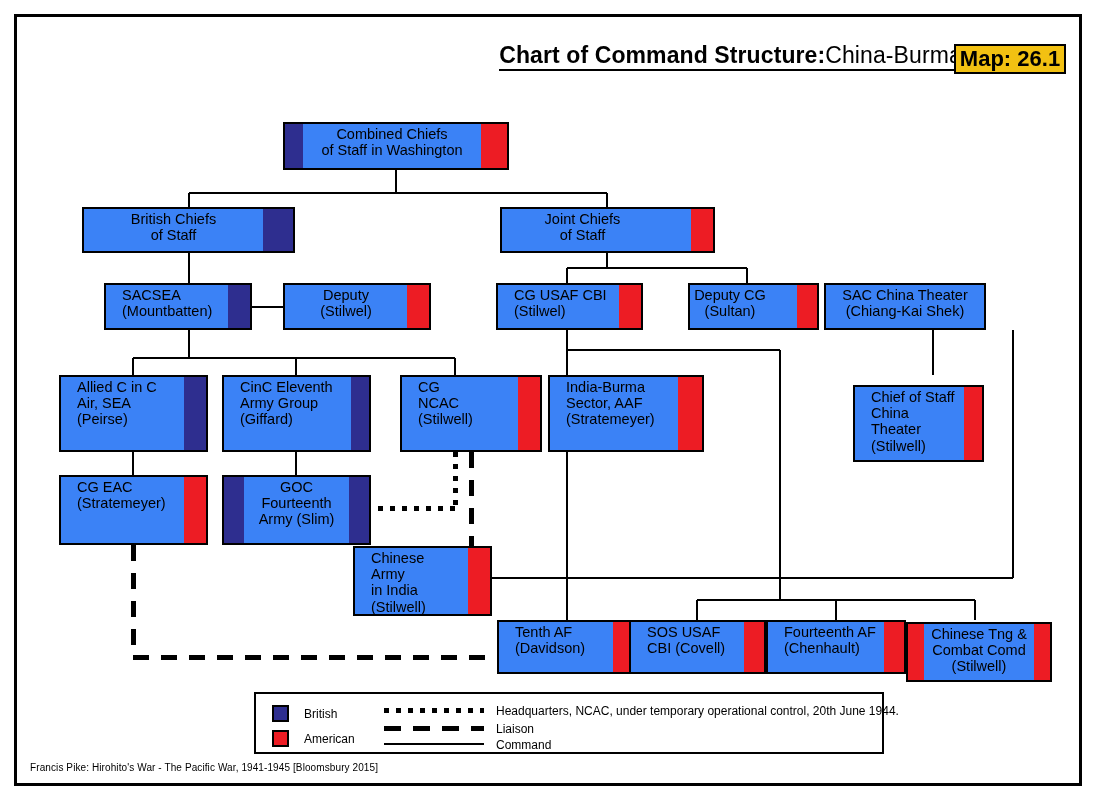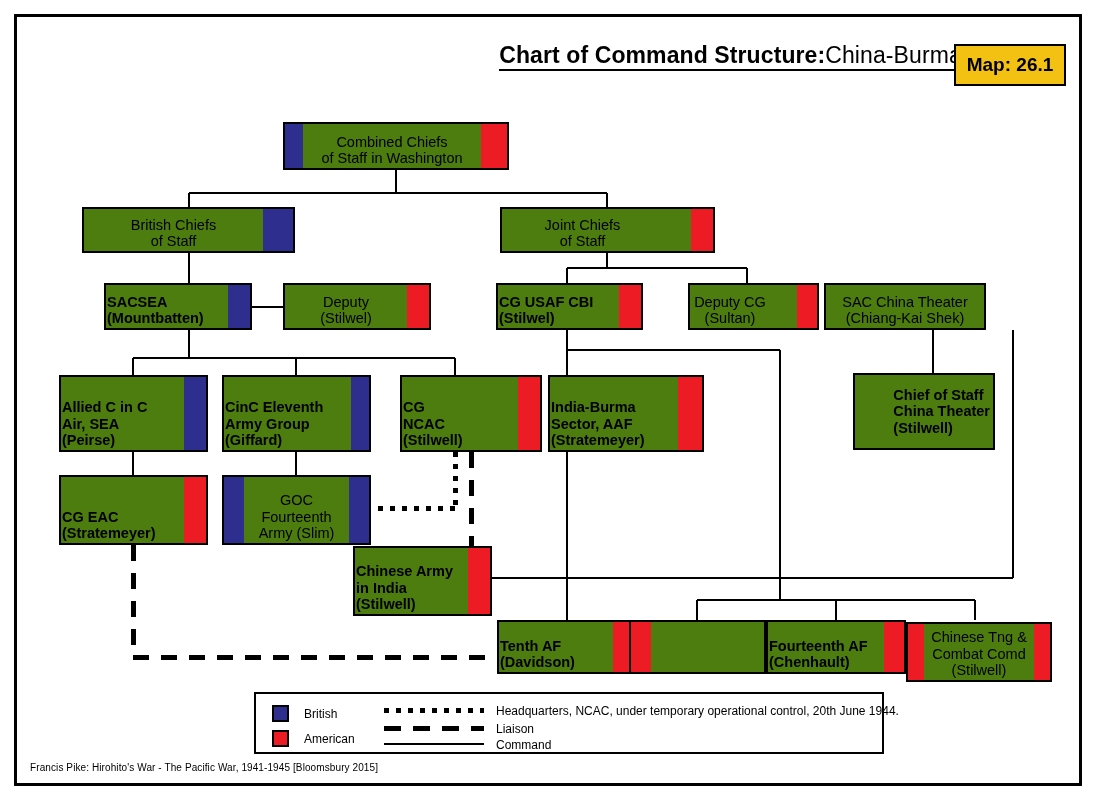--- a/index.html
+++ b/index.html
@@ -4,31 +4,31 @@
 <style>
   html,body{margin:0;padding:0;background:#ffffff;}
   body{font-family:"Liberation Sans",sans-serif;}
   #page{position:relative;width:1100px;height:806px;background:#ffffff;overflow:hidden;}
   #frame{position:absolute;left:14px;top:14px;width:1068px;height:772px;border:3px solid #000;box-sizing:border-box;background:#fff;}
 
   
   #title{position:absolute;left:0;top:42px;width:1020px;text-align:right;font-size:23px;font-weight:700;letter-spacing:.1px;color:#000;}
   #title .t-main{font-weight:700;border-bottom:2px solid #000;padding-bottom:1px;}
   #title .t-sub{font-weight:400;border-bottom:2px solid #000;padding-bottom:1px;}
-  #maptag{position:absolute;left:954px;top:44px;width:112px;height:42px;background:#F2C112;border:2px solid #000;box-sizing:border-box;
-          display:flex;align-items:center;justify-content:center;font-size:19px;font-weight:700;color:#000;}
+  #maptag{position:absolute;left:954px;top:44px;width:112px;height:30px;background:#F2C112;border:2px solid #000;box-sizing:border-box;
+          display:flex;align-items:center;justify-content:center;font-size:22px;font-weight:700;color:#000;}
 
   
   #lines{position:absolute;left:0;top:0;width:1100px;height:806px;}
 
   
-  .node{position:absolute;box-sizing:border-box;border:2.5px solid #000;background:#4d7c0f;display:flex;align-items:flex-end;z-index:5;}
+  .node{position:absolute;box-sizing:border-box;border:2.5px solid #000;background:#3b82f6;display:flex;align-items:flex-start;z-index:5;}
   .node .txt{flex:1 1 auto;display:flex;flex-direction:column;align-items:center;justify-content:center;
              font-size:14.5px;line-height:1.12;color:#000;text-align:center;padding:2px 3px;}
-  .node .txt.lft{align-items:flex-start;text-align:left;padding-left:1px;font-weight:bold;}
+  .node .txt.lft{align-items:flex-start;text-align:left;padding-left:16px;}
   .bar{flex:0 0 auto;align-self:stretch;}
   .bar.blue{background:#2E2E8F;}
   .bar.red{background:#ED1C24;}
 
   
   #legend{position:absolute;left:254px;top:692px;width:630px;height:62px;border:2px solid #000;background:#fff;box-sizing:border-box;z-index:6;}
   .lg-sw{position:absolute;width:17px;height:17px;border:2px solid #000;box-sizing:border-box;}
   .lg-sw.blue{background:#2E2E8F;}
   .lg-sw.red{background:#ED1C24;}
   .lg-lbl{position:absolute;font-size:12px;color:#000;white-space:nowrap;}
@@ -197,21 +197,21 @@
 
   <div class="node" style="left:548px;top:375px;width:156px;height:77px;">
     <div class="txt lft">
       <span>India-Burma</span>
       <span>Sector, AAF</span>
       <span>(Stratemeyer)</span>
     </div>
     <div class="bar red" style="width:24px;"></div>
   </div>
 
-  <div class="node" style="left:853px;top:373px;width:142px;height:77px;flex-direction:column;">
+  <div class="node" style="left:853px;top:385px;width:131px;height:77px;">
     <div class="txt lft">
       <span>Chief of Staff</span>
       <span>China Theater</span>
       <span>(Stilwell)</span>
     </div>
     <div class="bar red" style="width:18px;"></div>
   </div>
 
   <div class="node" style="left:59px;top:475px;width:149px;height:70px;">
     <div class="txt lft">
@@ -242,20 +242,24 @@
 
   <div class="node" style="left:497px;top:620px;width:138px;height:54px;">
     <div class="txt lft">
       <span>Tenth AF</span>
       <span>(Davidson)</span>
     </div>
     <div class="bar red" style="width:20px;"></div>
   </div>
 
   <div class="node" style="left:629px;top:620px;width:137px;height:54px;">
+    <div class="txt lft">
+      <span>SOS USAF</span>
+      <span>CBI (Covell)</span>
+    </div>
     <div class="bar red" style="width:20px;"></div>
   </div>
 
   <div class="node" style="left:766px;top:620px;width:140px;height:54px;">
     <div class="txt lft">
       <span>Fourteenth AF</span>
       <span>(Chenhault)</span>
     </div>
     <div class="bar red" style="width:20px;"></div>
   </div>

